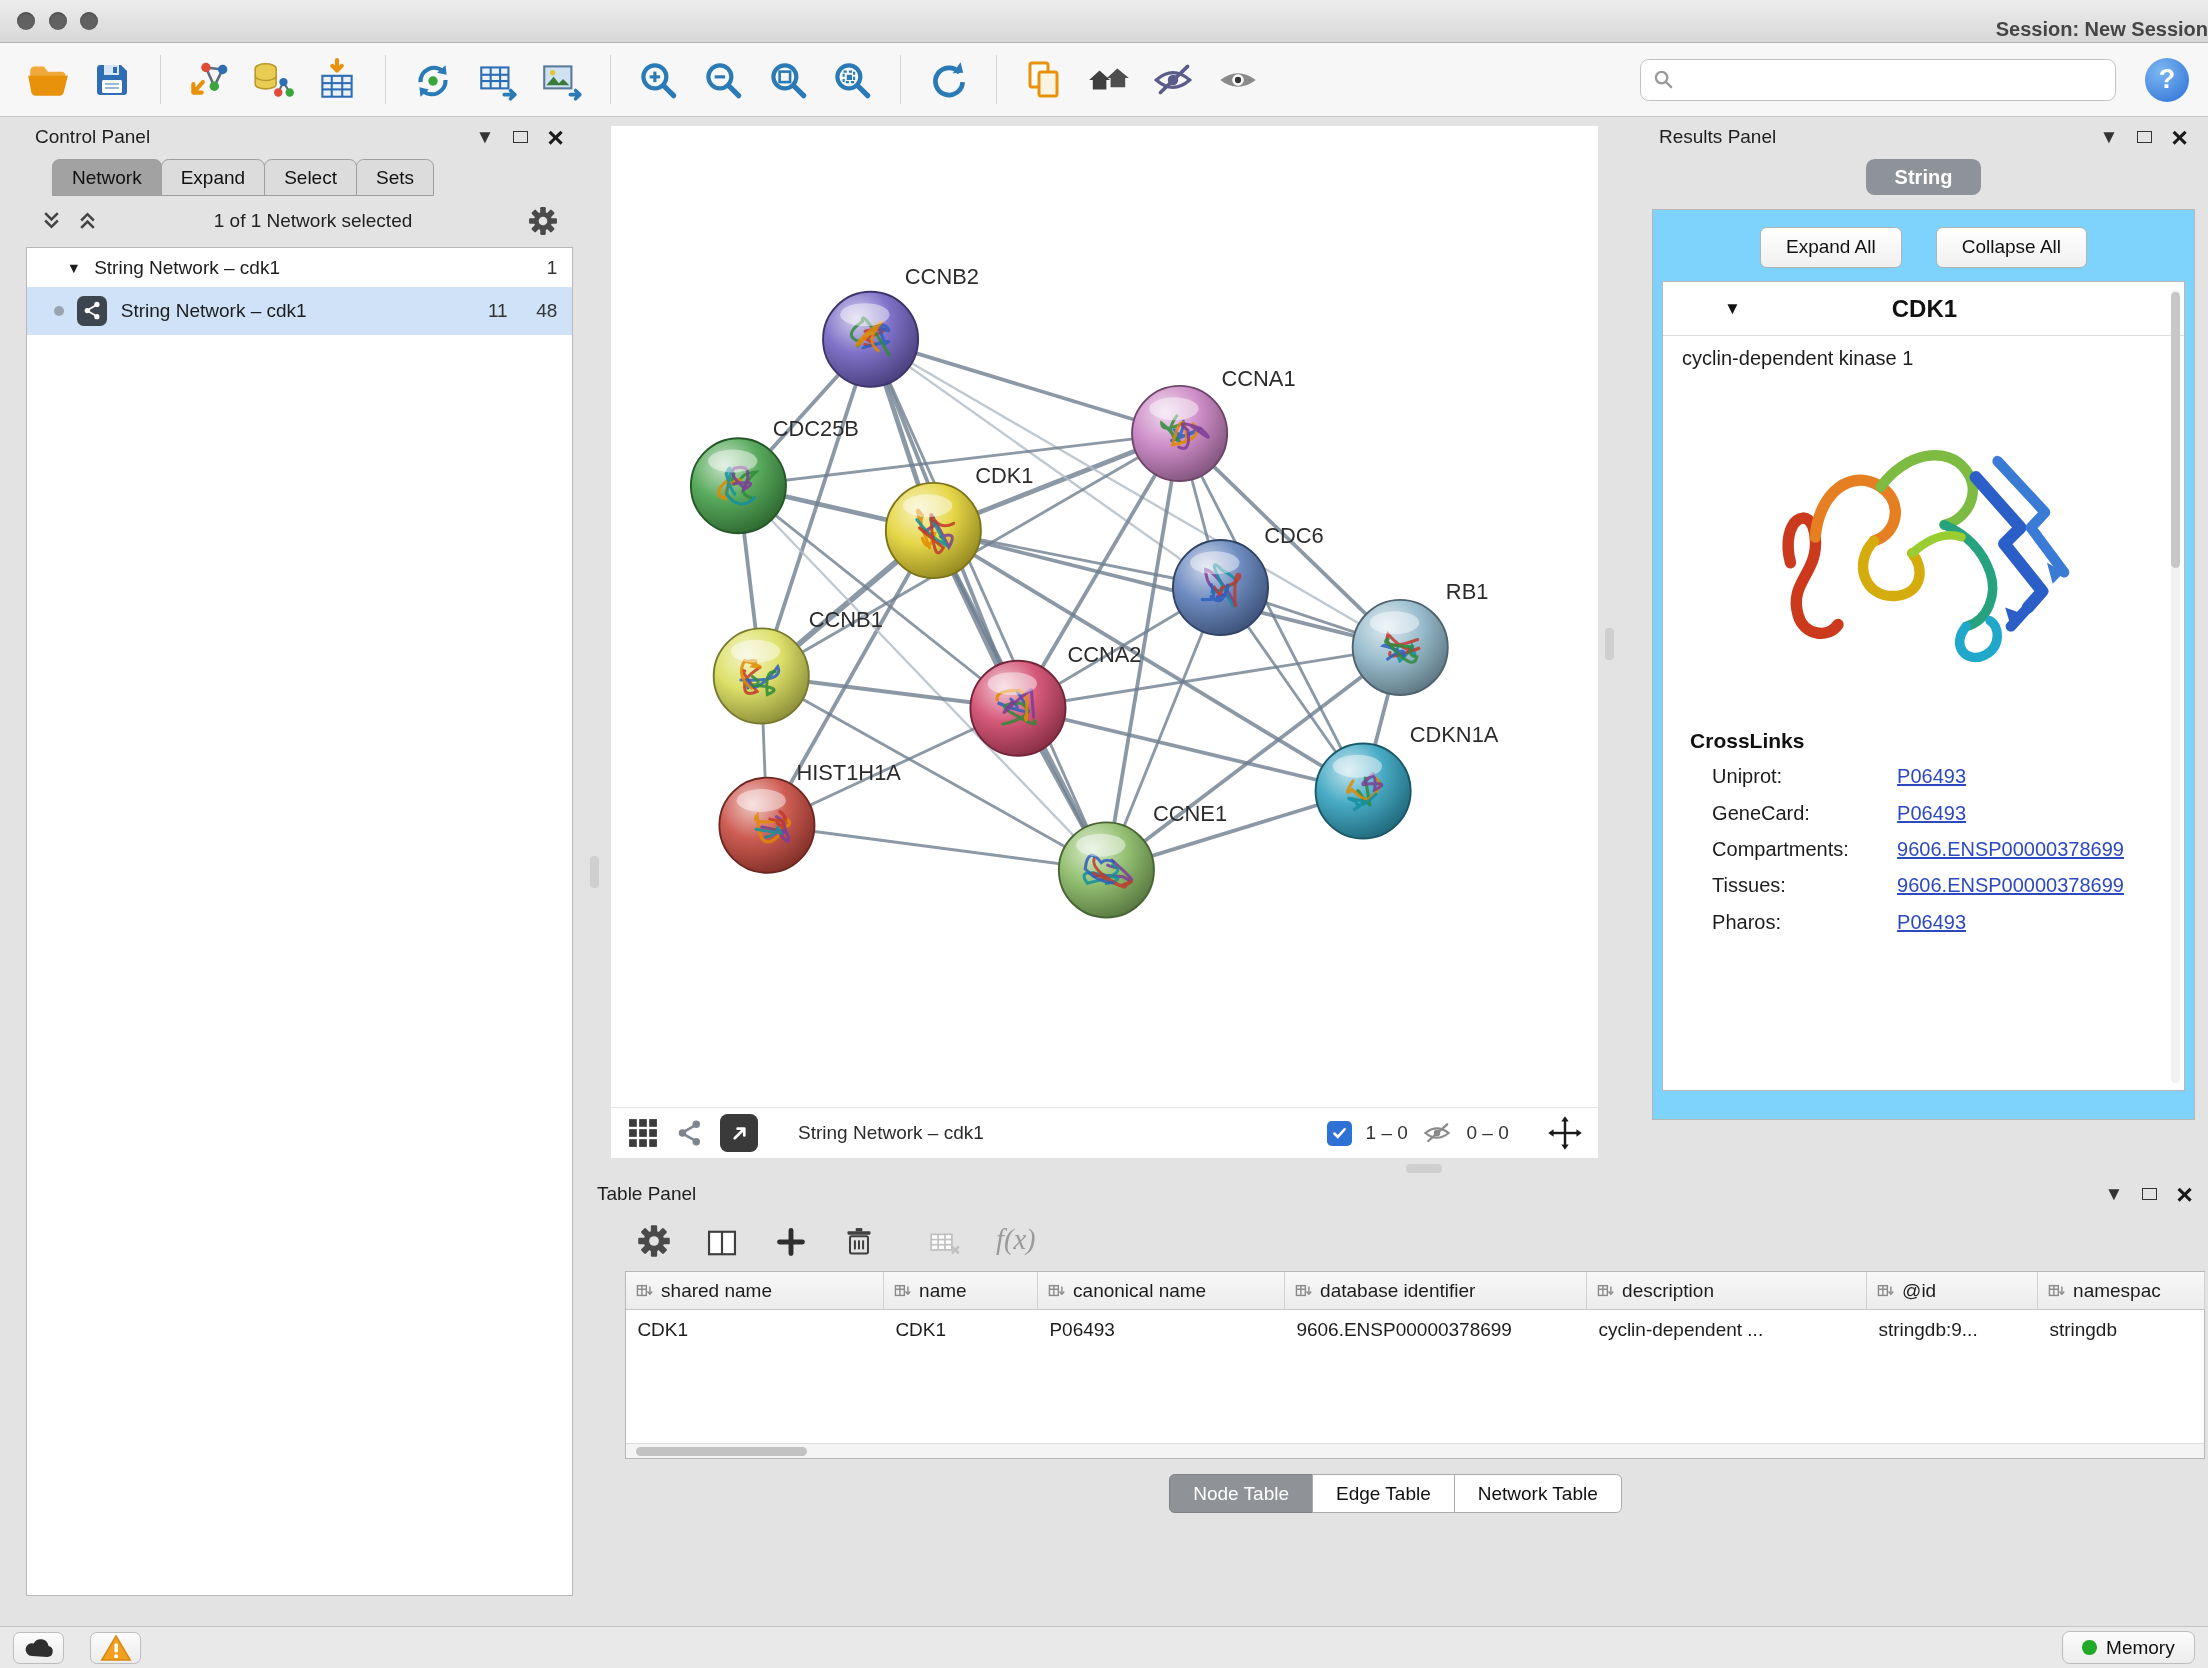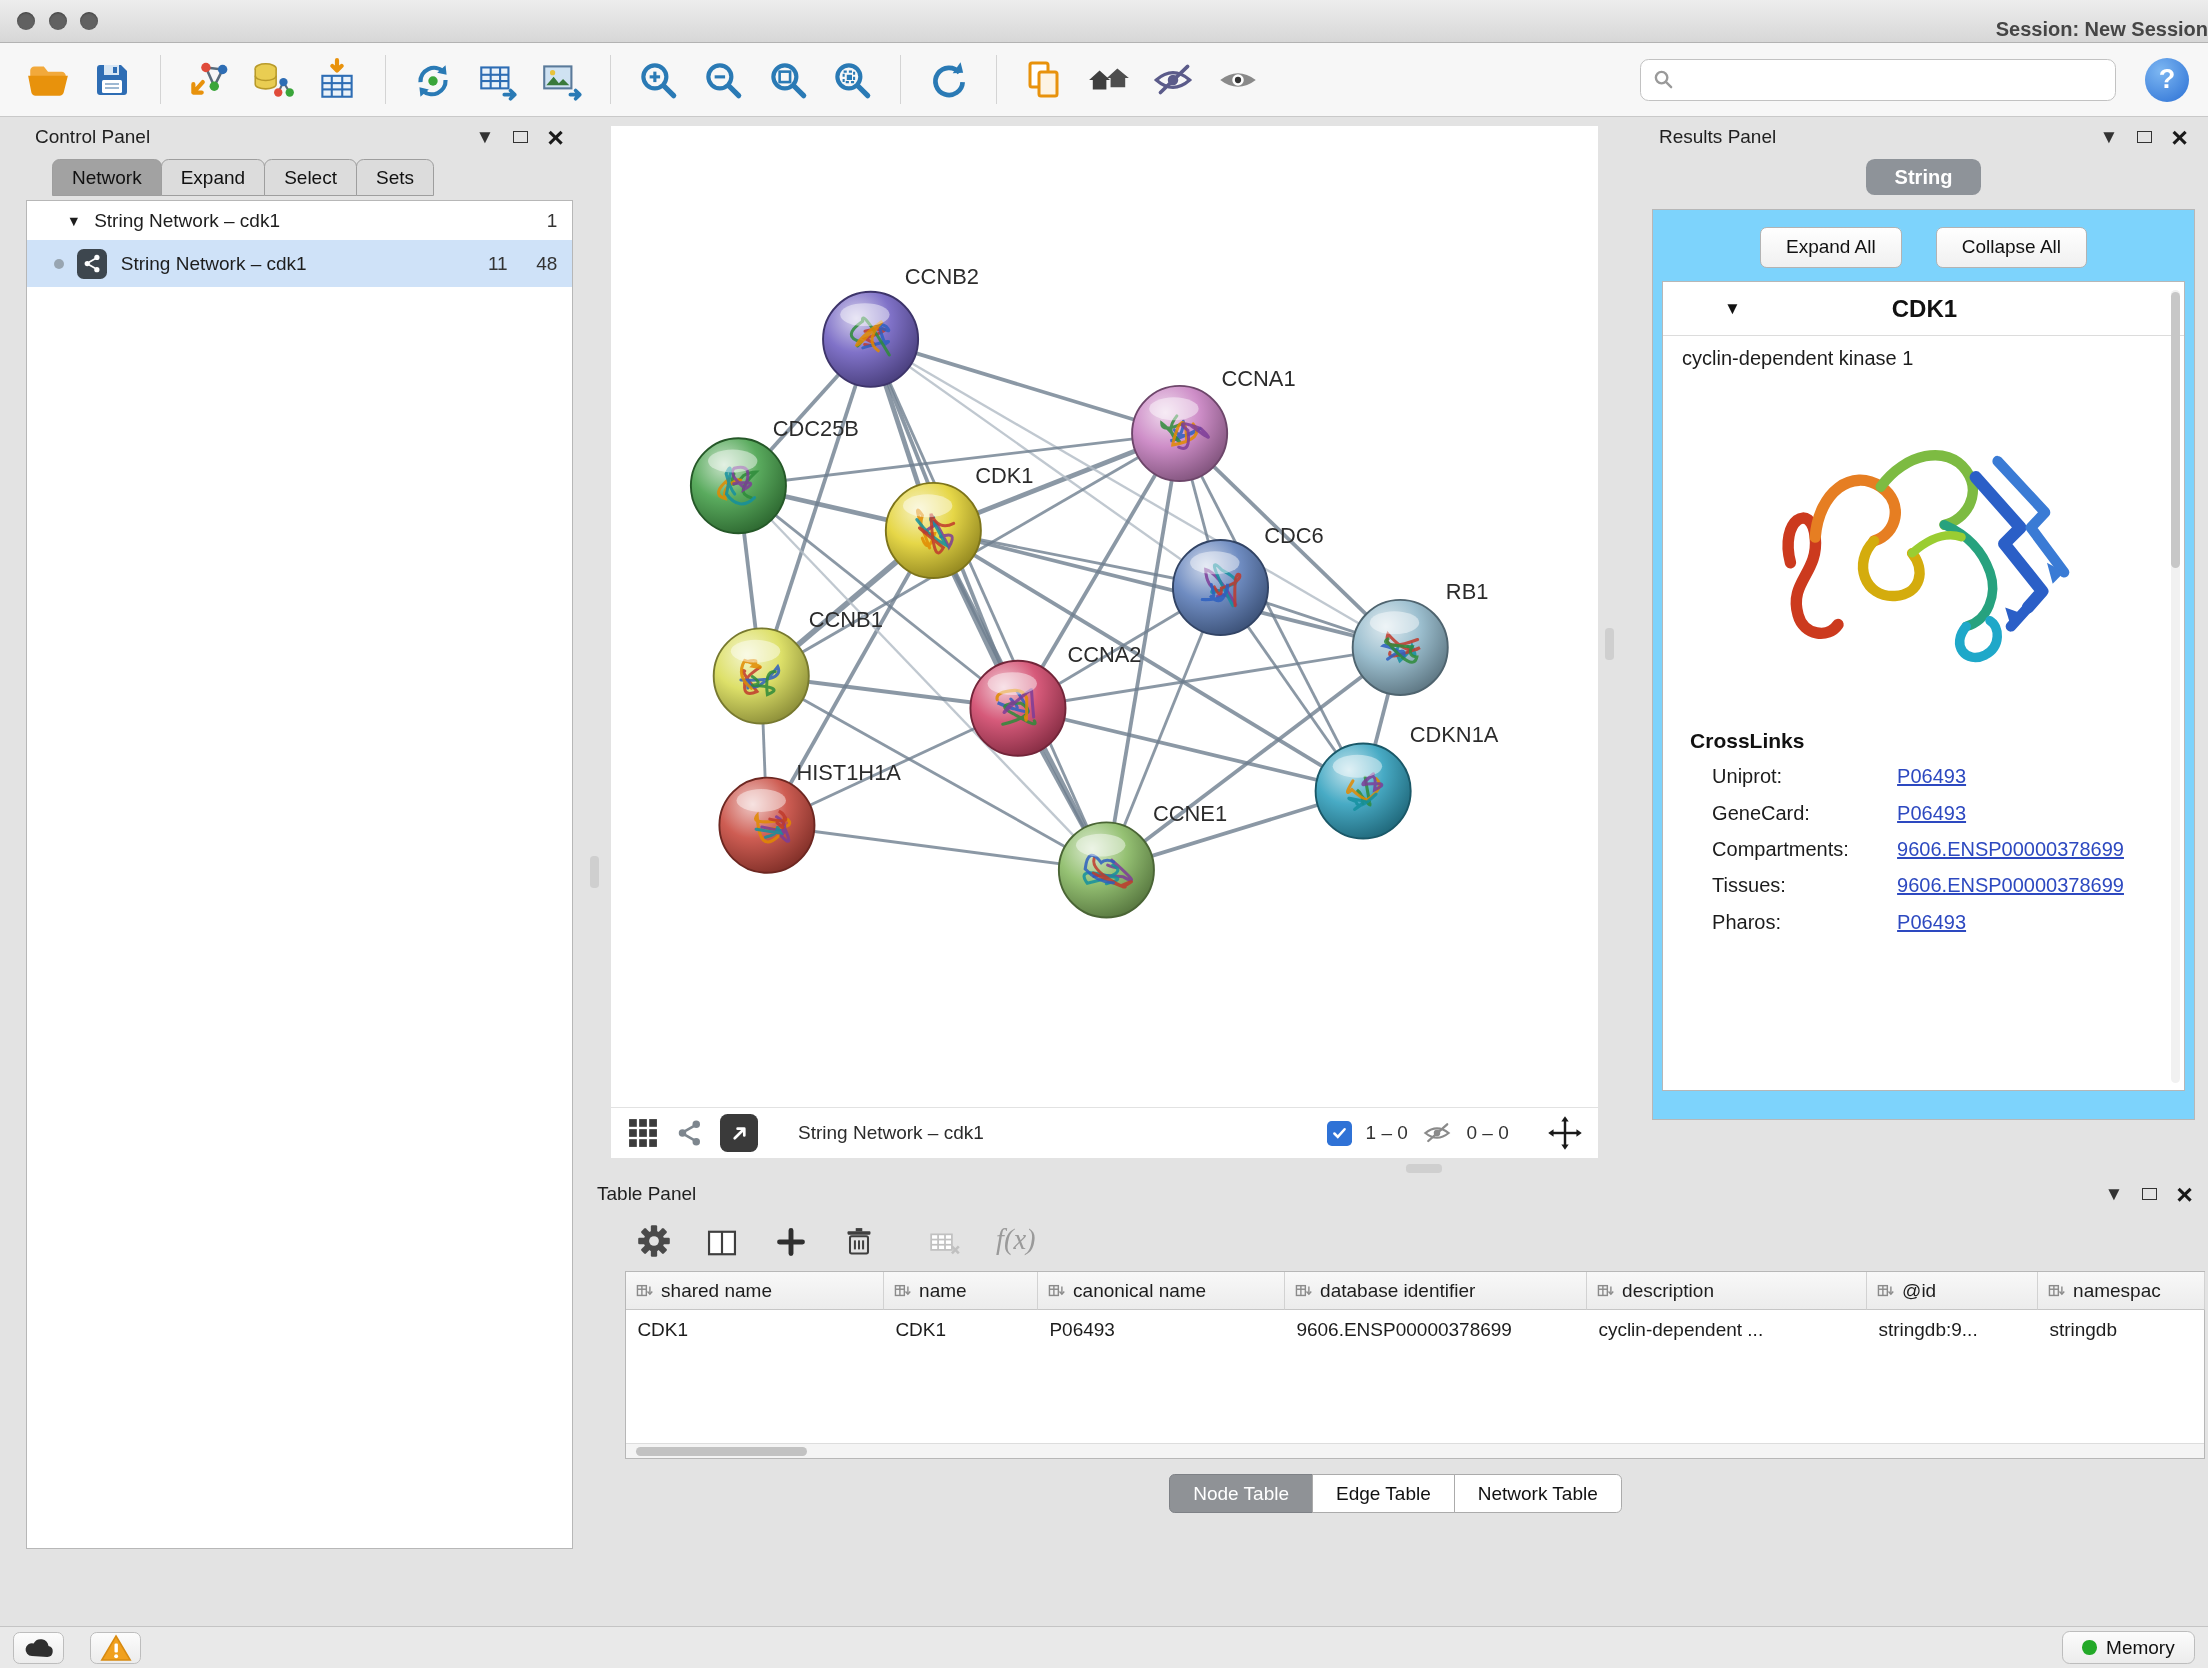--- a/index.html
+++ b/index.html
@@ -306,20 +306,39 @@
         <span class="ctrl-collapse">▼</span>
         <span class="ctrl-float"></span>
         <span class="ctrl-close">×</span>
       </span>
     </div>
     <div class="cp-tabs">
       <span class="cp-tab sel">Network</span>
       <span class="cp-tab">Expand</span>
       <span class="cp-tab">Select</span>
       <span class="cp-tab">Sets</span>
+    </div>
+    <div class="cp-subrow">
+      <svg viewBox="0 0 20 20" width="21" height="21">
+        <path d="M4 3 l6 6 6-6 M4 10 l6 6 6-6" stroke="#444" stroke-width="2.4" fill="none"></path>
+      </svg>
+      <svg viewBox="0 0 20 20" width="21" height="21">
+        <path d="M4 17 l6-6 6 6 M4 10 l6-6 6 6" stroke="#444" stroke-width="2.4" fill="none"></path>
+      </svg>
+      <span class="txt">1 of 1 Network selected</span>
+      <svg viewBox="-14 -14 28 28" width="30" height="30">
+        <g fill="#4a4a4a">
+          <rect x="-2.6" y="-13" width="5.2" height="26" rx="1"></rect>
+          <rect x="-2.6" y="-13" width="5.2" height="26" rx="1" transform="rotate(45)"></rect>
+          <rect x="-2.6" y="-13" width="5.2" height="26" rx="1" transform="rotate(90)"></rect>
+          <rect x="-2.6" y="-13" width="5.2" height="26" rx="1" transform="rotate(135)"></rect>
+          <circle r="8.5"></circle>
+        </g>
+        <circle r="4" fill="#e3e3e3"></circle>
+      </svg>
     </div>
     <div class="tree">
       <div class="tree-row tree-root">
         <span style="font-size:14.3px;">▼</span>
         <span>String Network – cdk1</span>
         <span class="tree-count">1</span>
       </div>
       <div class="tree-row tree-child">
         <span class="bullet"></span>
         <span class="share-badge">

